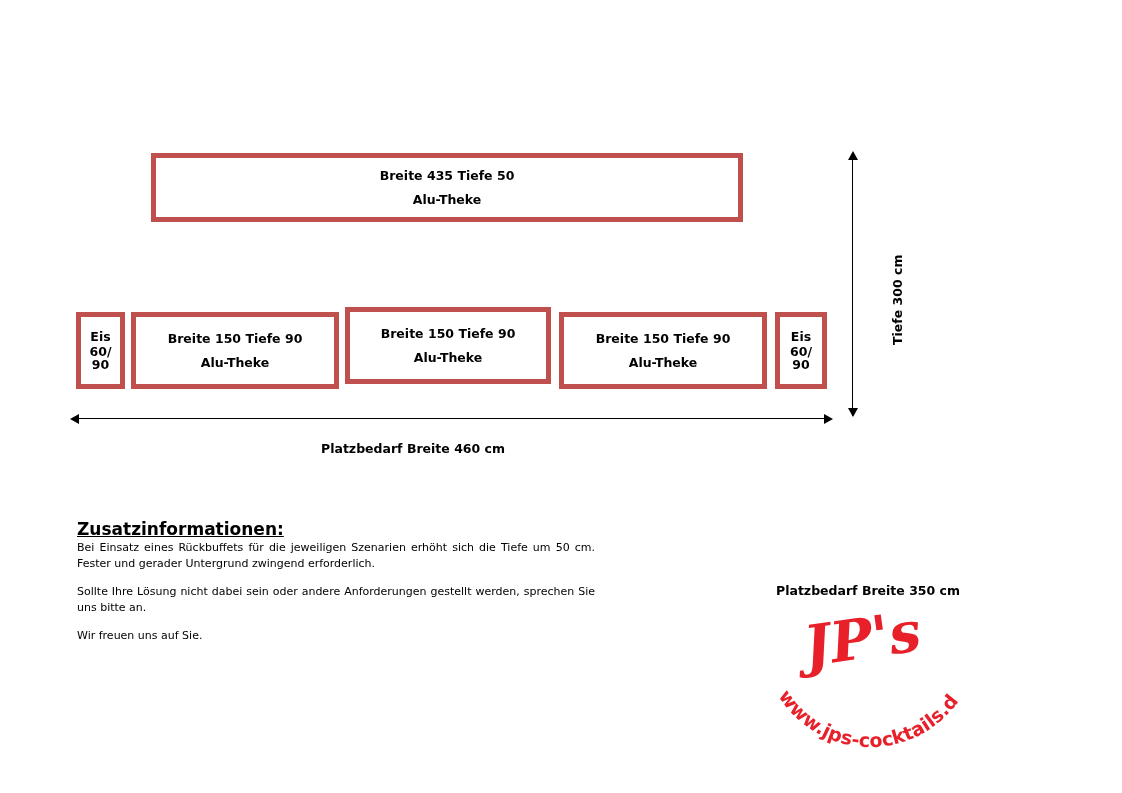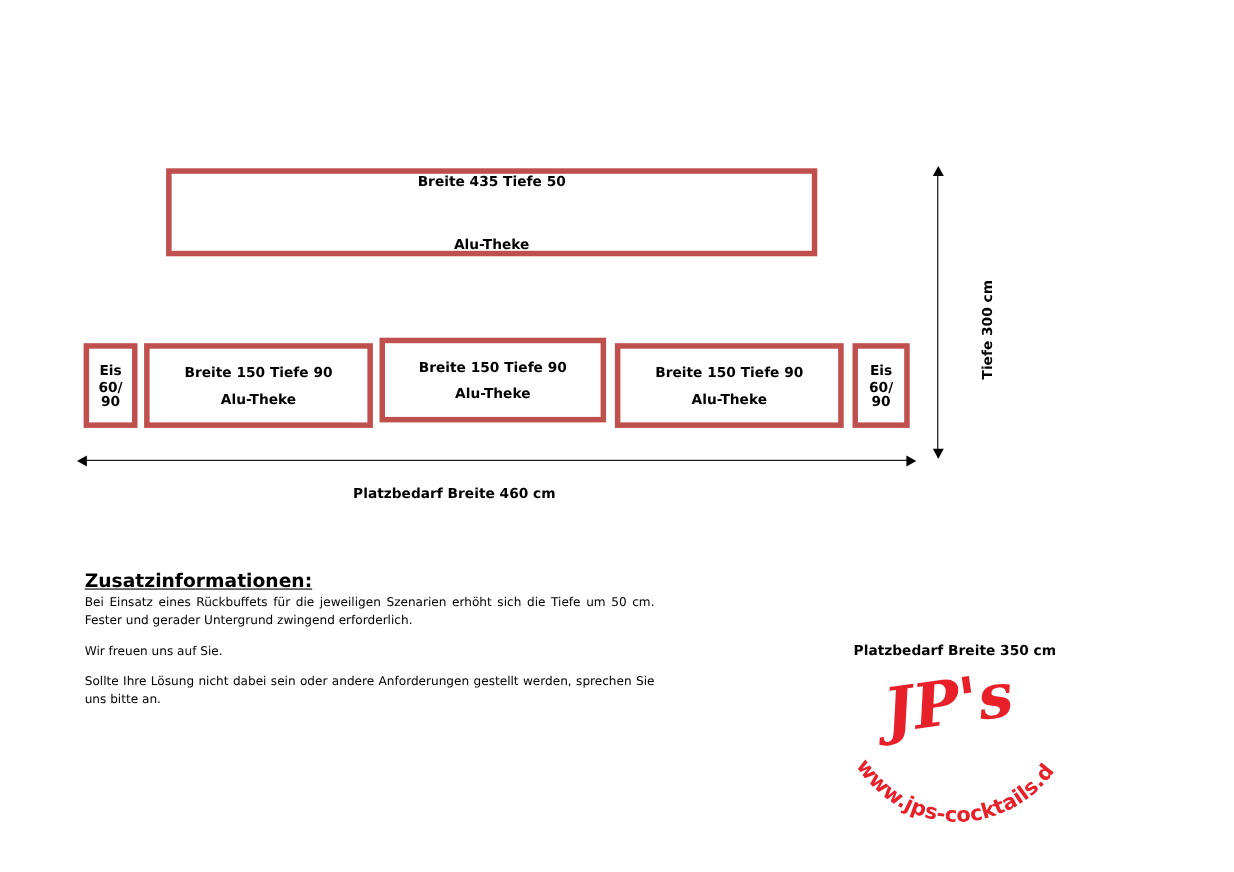--- a/index.html
+++ b/index.html
@@ -152,21 +152,21 @@
     height: 150px;
   }
   .logo svg { display: block; }
 </style>
 </head>
 <body>
 
 <div id="page">
 
 
-  <div class="module" style="left:151px; top:153px; width:592px; height:80px;justify-content:space-between;">
+  <div class="module" style="left:151px; top:153px; width:592px; height:69px;">
     <div class="line l1">Breite 435 Tiefe 50</div>
     <div class="line l2">Alu-Theke</div>
   </div>
 
   <div class="module small" style="left:76px; top:312px; width:49px; height:77px;">
     <div class="line l1">Eis</div>
     <div class="line">60/</div>
     <div class="line">90</div>
   </div>
 
@@ -197,22 +197,22 @@
   <div class="dim-label-v" style="left:890px; top:345px;">Tiefe 300 cm</div>
 
   <div class="hline" style="left:78px; top:418px; width:752px;"></div>
   <div class="arrow left" style="left:70px; top:414px;"></div>
   <div class="arrow right" style="left:824px; top:414px;"></div>
   <div class="dim-label-h" style="left:321px; top:441px;">Platzbedarf Breite 460 cm</div>
 
   <div class="notes-heading">Zusatzinformationen:</div>
   <div class="notes">
     <p>Bei Einsatz eines Rückbuffets für die jeweiligen Szenarien erhöht sich die Tiefe um 50 cm. Fester und gerader Untergrund zwingend erforderlich.</p>
+    <p>Sollte Ihre Lösung nicht dabei sein oder andere Anforderungen gestellt werden, sprechen Sie uns bitte an.</p>
     <p>Wir freuen uns auf Sie.</p>
-    <p>Sollte Ihre Lösung nicht dabei sein oder andere Anforderungen gestellt werden, sprechen Sie uns bitte an.</p>
   </div>
 
   <div class="right-caption">Platzbedarf Breite 350 cm</div>
 
   <div class="logo">
     <svg width="210" height="150" viewBox="0 0 210 150" xmlns="http://www.w3.org/2000/svg">
       <g>
         <text x="105" y="52" text-anchor="middle" font-family="DejaVu Serif, serif" font-size="56" font-weight="bold" font-style="italic" fill="#e8202a" transform="rotate(-8 105 52)">JP's</text>
       </g>
       <g>

